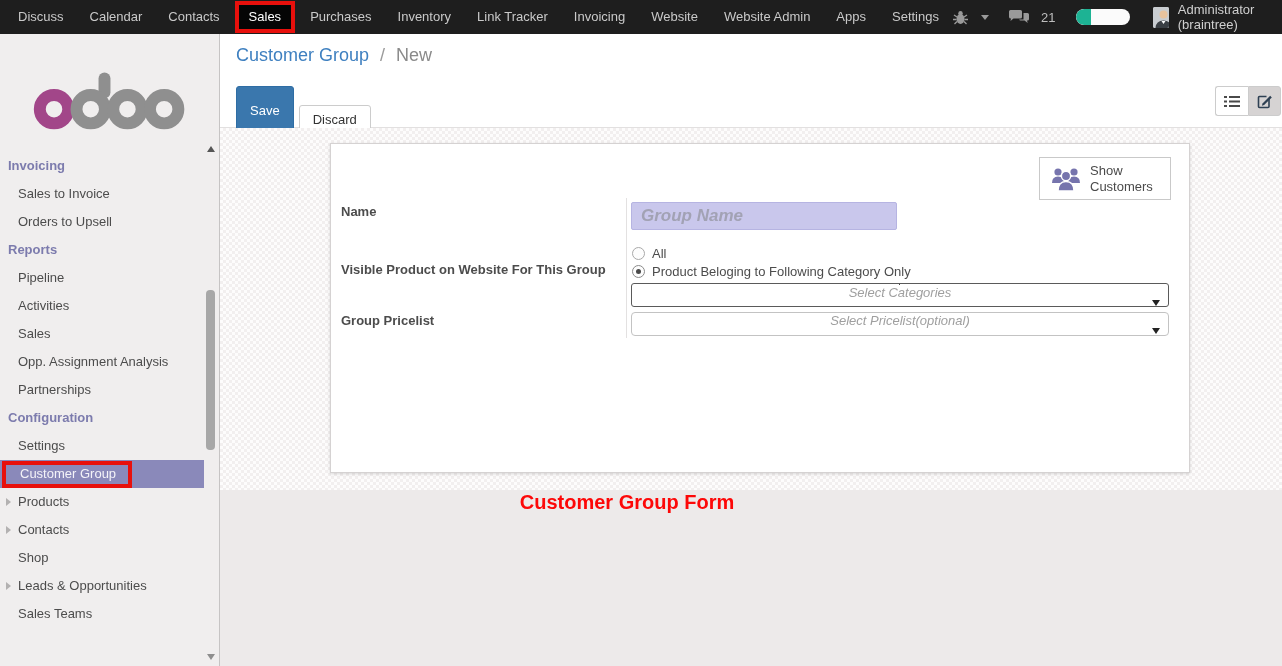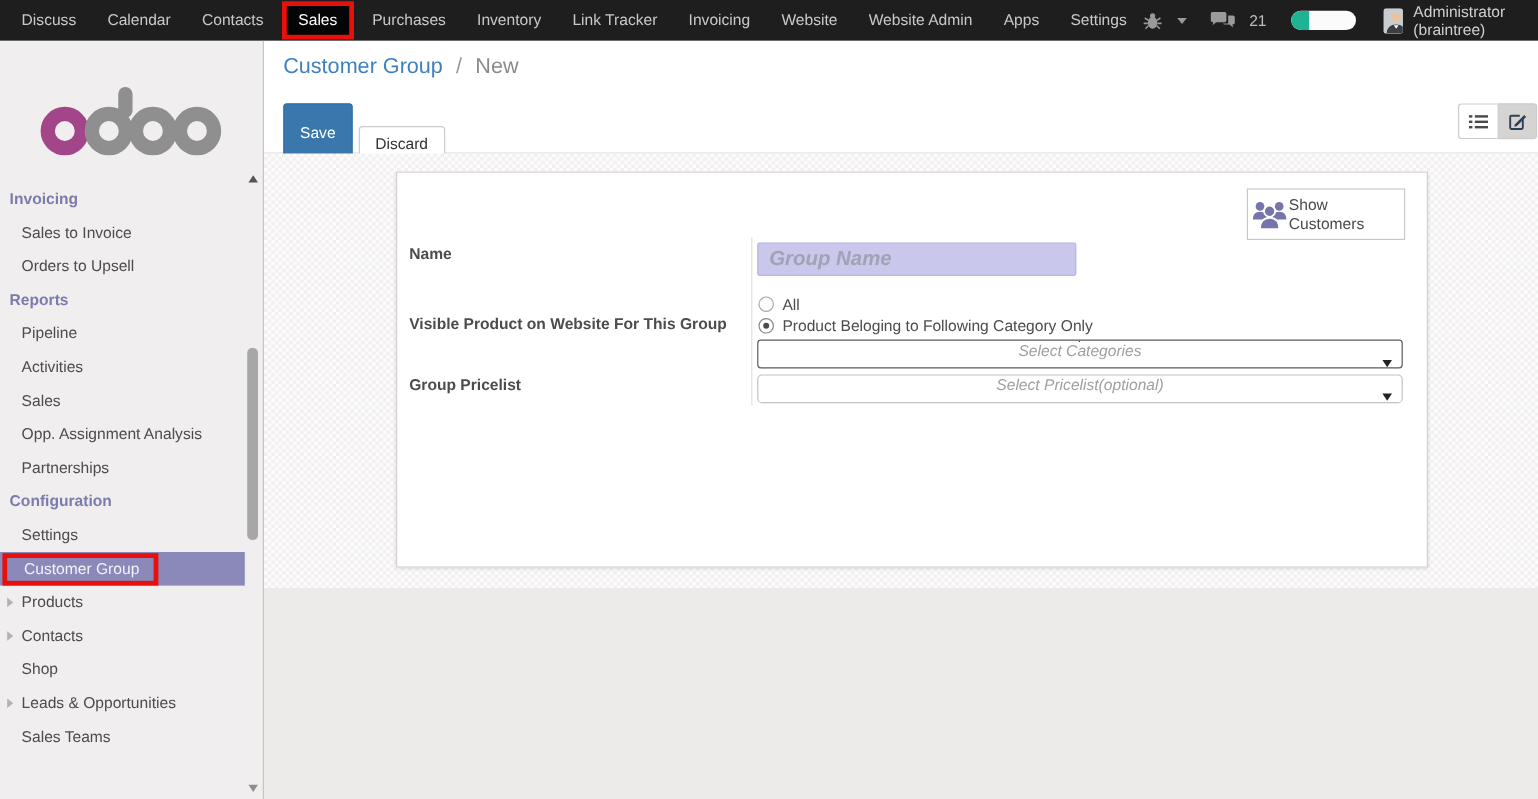--- a/index.html
+++ b/index.html
@@ -95,21 +95,21 @@
       linear-gradient(45deg,#f2efef 25%,transparent 25%,transparent 75%,#f2efef 75%);
     background-size:6px 6px; background-position:0 0,3px 3px;
   }
   .card {
     position:absolute; left:110px; top:15px; width:860px; height:330px;
     background:#fff; border:1px solid #d5d2d2; box-shadow:0 1px 3px rgba(0,0,0,0.15);
   }
   .show-customers {
     position:absolute; right:18px; top:13px; width:132px; height:43px;
     background:#fff; border:1px solid #c9c9c9; display:flex; align-items:center;
-    padding:0 2px; cursor:pointer;
+    gap:8px; padding:0 10px; cursor:pointer;
   }
   .show-customers .sc-label { line-height:16px; color:#4a4a4a; width:70px; }
   .col-divider { position:absolute; left:295px; top:54px; width:1px; height:140px; background:#e3e1e1; }
   .f-label { position:absolute; left:10px; font-weight:bold; color:#4c4c4c; white-space:nowrap; }
   .name-input {
     position:absolute; left:300px; top:58px; width:266px; height:28px;
     background:#c9c7ec; border:1px solid #b6b4e2; border-radius:2px;
     padding:0 9px; font-size:17px; font-family:"Liberation Sans", sans-serif;
     color:#3c3c50; outline:none;
   }
@@ -308,14 +308,17 @@
 
       <div class="f-label" style="top:169px;">Group Pricelist</div>
       <div class="fake-select select-pricelist">
         <span>Select Pricelist(optional)</span>
         <span class="select-caret"></span>
       </div>
 
     </div>
   </div>
 
+  <div class="below">
+    <div class="caption">Customer Group Form</div>
+  </div>
 
 </div>
 
 </body></html>

